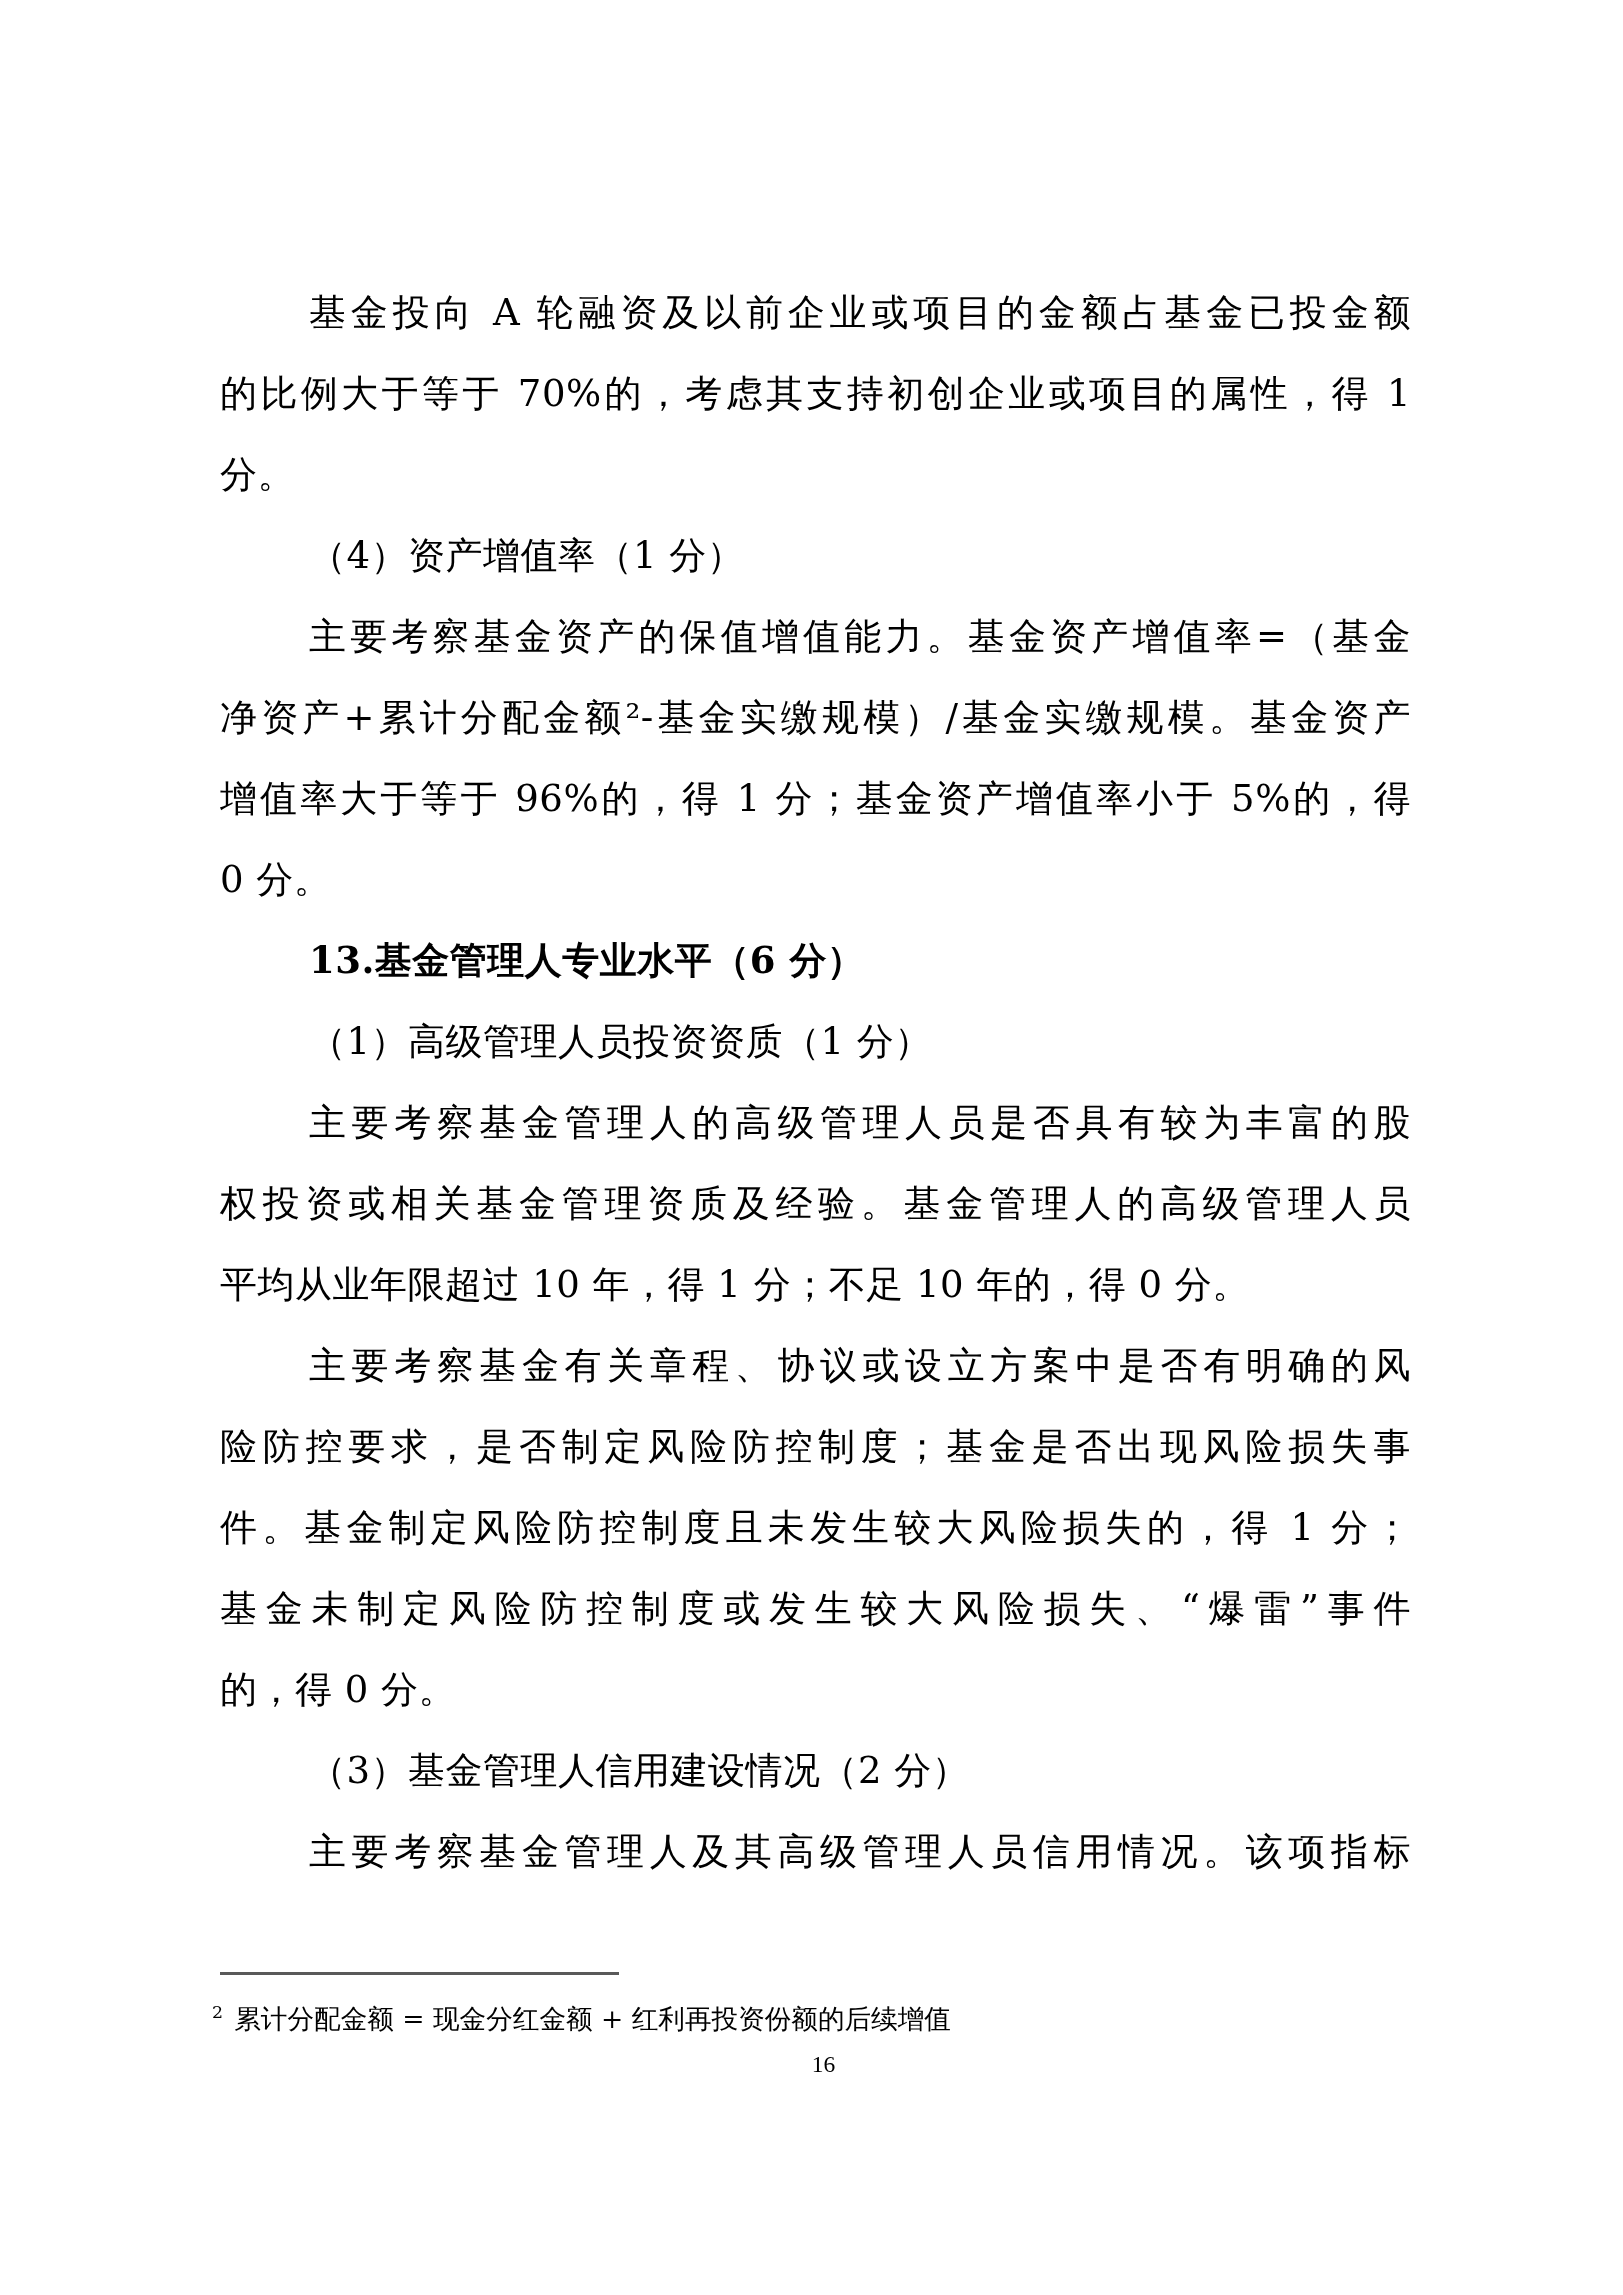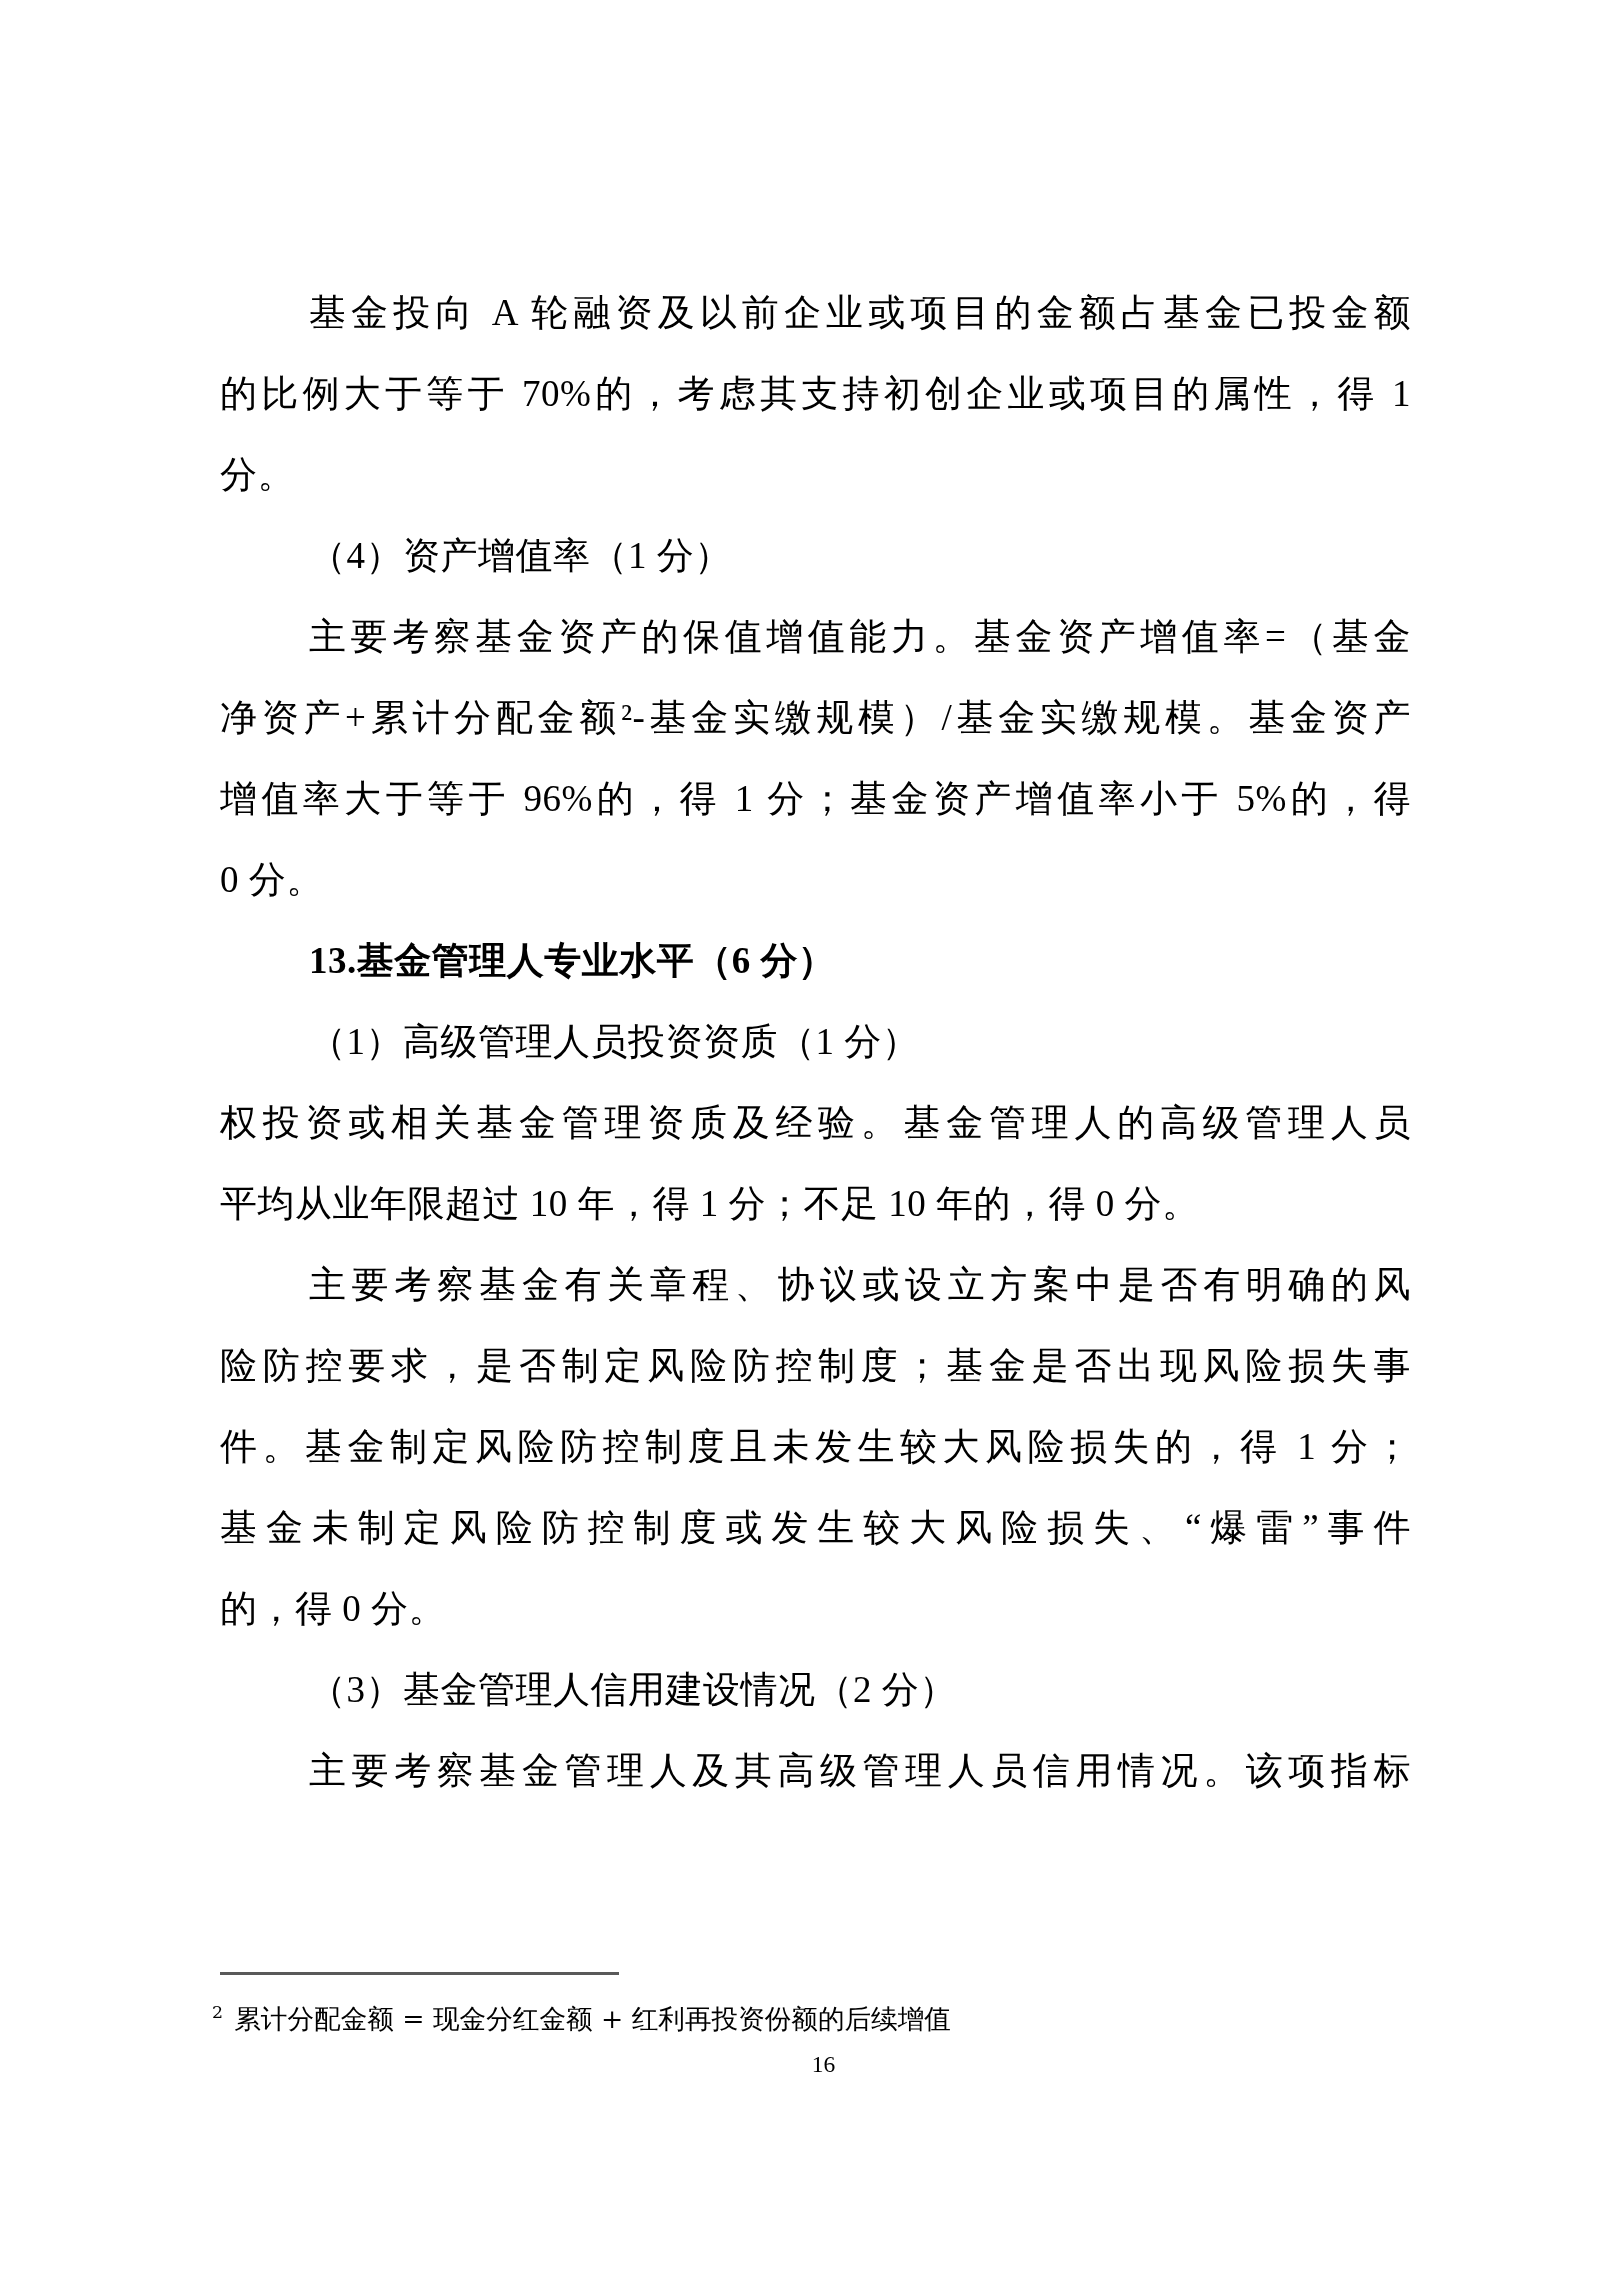--- a/index.html
+++ b/index.html
@@ -14,21 +14,20 @@
     background: #ffffff;
     color: #000000;
     font-family: "DejaVu Serif", "Liberation Serif", serif;
     overflow: hidden;
   }
   .text-block {
     position: absolute;
     left: 220px;
     top: 272px;
     width: 1191px;
-    font-family: Liberation Serif, serif;
   }
   .line {
     font-size: 37px;
     height: 81px;
     line-height: 81px;
     text-align: left;
     letter-spacing: 0.5px;
   }
   .line.indent {
     text-indent: 89px;
@@ -92,20 +91,21 @@
         <div class="line justify">增值率大于等于 96%的，得 1 分；基金资产增值率小于 5%的，得</div>
         <div class="line">0 分。</div>
       </div>
       <div class="paragraph bold">
         <div class="line indent">13.基金管理人专业水平（6 分）</div>
       </div>
       <div class="paragraph">
         <div class="line indent">（1）高级管理人员投资资质（1 分）</div>
       </div>
       <div class="paragraph">
+        <div class="line indent justify">主要考察基金管理人的高级管理人员是否具有较为丰富的股</div>
         <div class="line justify">权投资或相关基金管理资质及经验。基金管理人的高级管理人员</div>
         <div class="line">平均从业年限超过 10 年，得 1 分；不足 10 年的，得 0 分。</div>
       </div>
       <div class="paragraph">
         <div class="line indent justify">主要考察基金有关章程、协议或设立方案中是否有明确的风</div>
         <div class="line justify">险防控要求，是否制定风险防控制度；基金是否出现风险损失事</div>
         <div class="line justify">件。基金制定风险防控制度且未发生较大风险损失的，得 1 分；</div>
         <div class="line justify">基金未制定风险防控制度或发生较大风险损失、“爆雷”事件</div>
         <div class="line">的，得 0 分。</div>
       </div>

